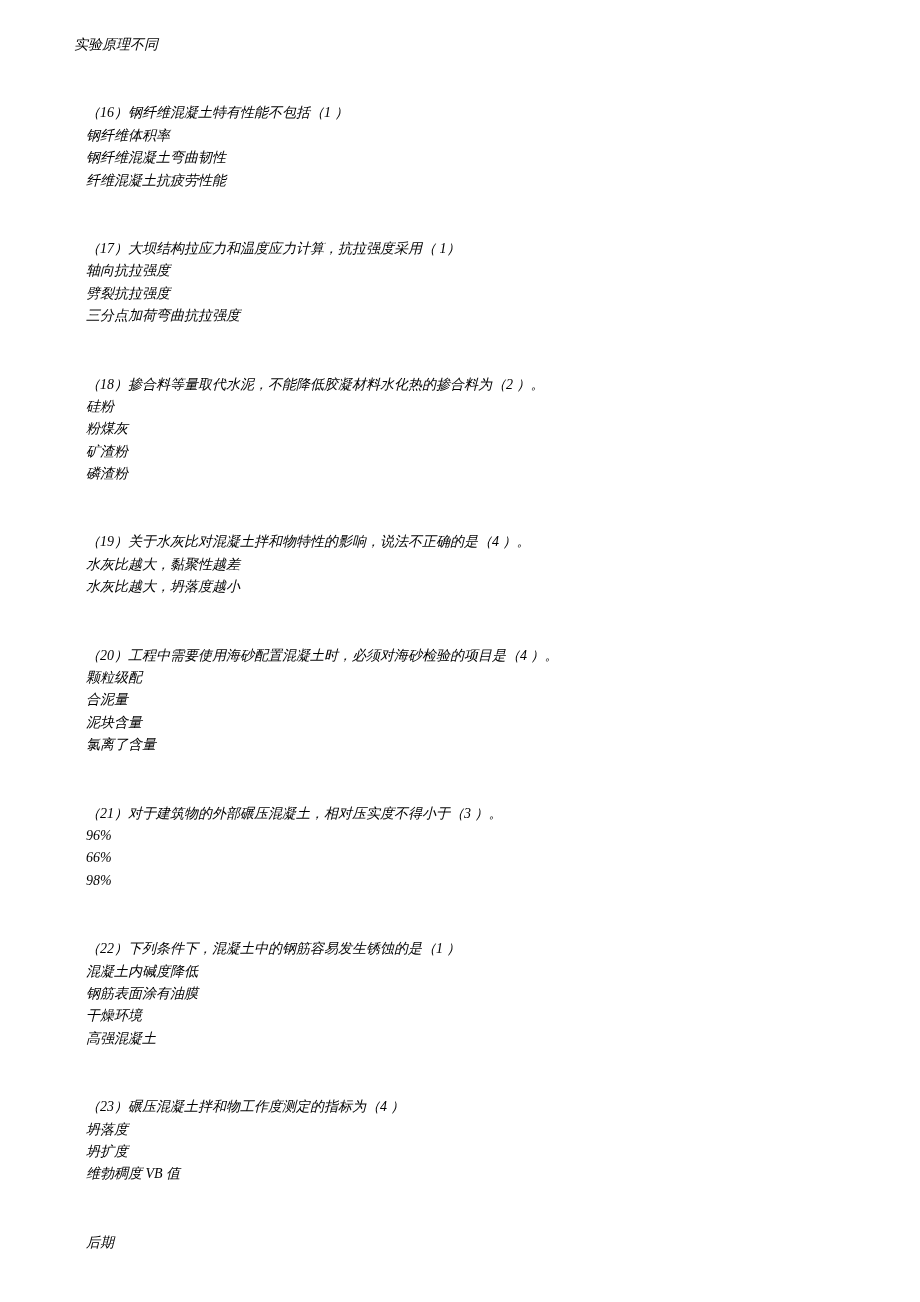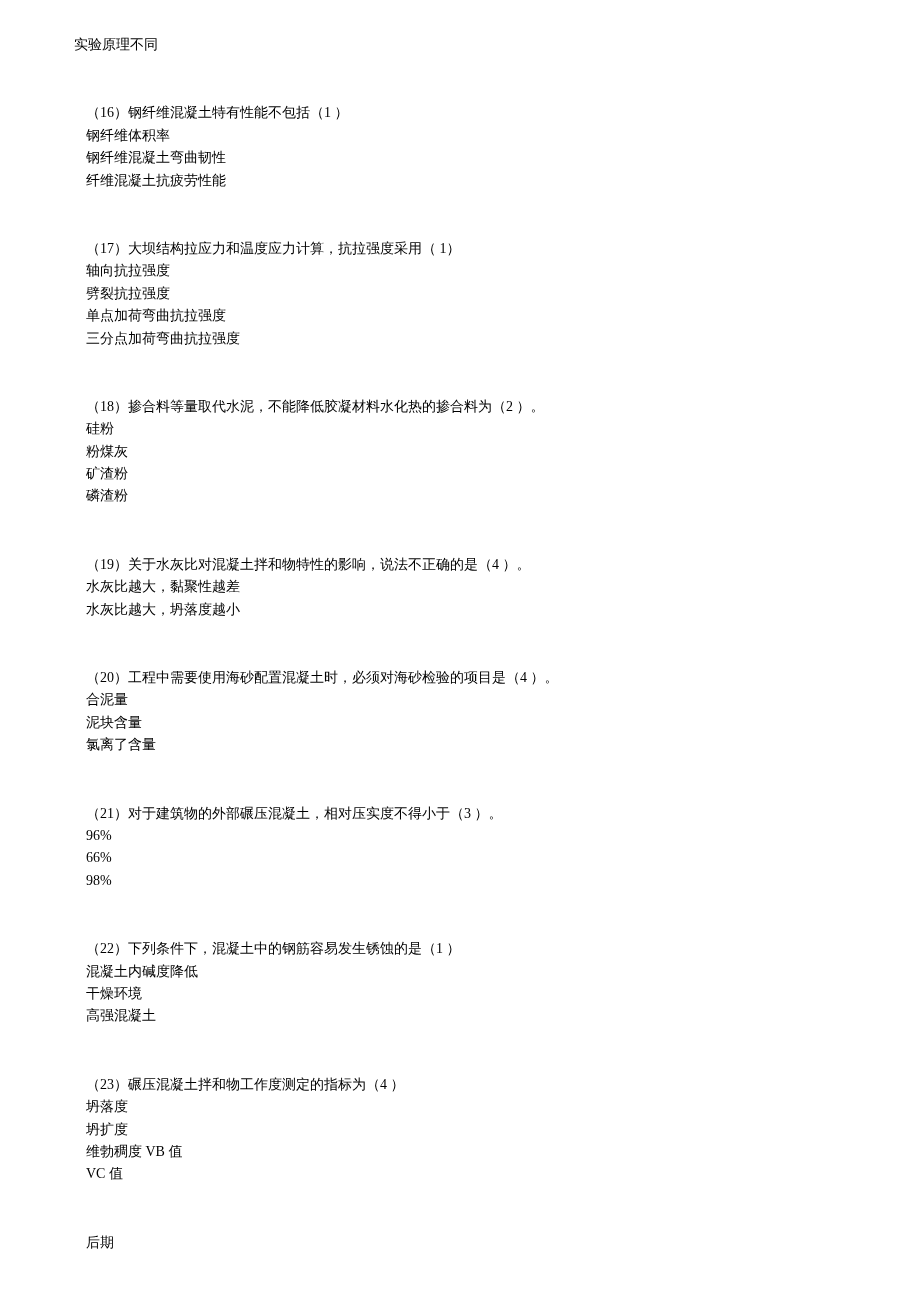--- a/index.html
+++ b/index.html
@@ -5,65 +5,65 @@
   * { margin: 12px; padding: 0; box-sizing: border-box; }
   body {
     font-family: "SimSun", "宋体", serif;
     font-size: 14px;
     line-height: 1.6;
     color: #000;
     background: #fff;
     padding: 10px 50px;
     width: 920px;
   }
-  .line { margin: 0; }
+  .line { margin: 0; font-style: italic; }
   .spacer { height: 22px; }
 </style>
 </head>
 <body>
 
 <p class="line">实验原理不同</p>
 <div class="spacer"></div>
 <div id="container">
     <p class="line">（16）钢纤维混凝土特有性能不包括（1 ）</p>
     <p class="line">钢纤维体积率</p>
     <p class="line">钢纤维混凝土弯曲韧性</p>
     <p class="line">纤维混凝土抗疲劳性能</p>
     <div class="spacer"></div>
     <p class="line">（17）大坝结构拉应力和温度应力计算，抗拉强度采用（ 1）</p>
     <p class="line">轴向抗拉强度</p>
     <p class="line">劈裂抗拉强度</p>
-    <p class="line">单点加荷弯曲抗拉强度</p>
     <p class="line">三分点加荷弯曲抗拉强度</p>
     <div class="spacer"></div>
     <p class="line">（18）掺合料等量取代水泥，不能降低胶凝材料水化热的掺合料为（2 ）。</p>
     <p class="line">硅粉</p>
     <p class="line">粉煤灰</p>
     <p class="line">矿渣粉</p>
     <p class="line">磷渣粉</p>
     <div class="spacer"></div>
     <p class="line">（19）关于水灰比对混凝土拌和物特性的影响，说法不正确的是（4 ）。</p>
     <p class="line">水灰比越大，黏聚性越差</p>
     <p class="line">水灰比越大，坍落度越小</p>
     <div class="spacer"></div>
     <p class="line">（20）工程中需要使用海砂配置混凝土时，必须对海砂检验的项目是（4 ）。</p>
+    <p class="line">颗粒级配</p>
     <p class="line">合泥量</p>
     <p class="line">泥块含量</p>
     <p class="line">氯离了含量</p>
     <div class="spacer"></div>
     <p class="line">（21）对于建筑物的外部碾压混凝土，相对压实度不得小于（3 ）。</p>
     <p class="line">96%</p>
     <p class="line">66%</p>
     <p class="line">98%</p>
     <div class="spacer"></div>
     <p class="line">（22）下列条件下，混凝土中的钢筋容易发生锈蚀的是（1 ）</p>
     <p class="line">混凝土内碱度降低</p>
+    <p class="line">钢筋表面涂有油膜</p>
     <p class="line">干燥环境</p>
     <p class="line">高强混凝土</p>
     <div class="spacer"></div>
     <p class="line">（23）碾压混凝土拌和物工作度测定的指标为（4 ）</p>
     <p class="line">坍落度</p>
     <p class="line">坍扩度</p>
     <p class="line">维勃稠度 VB 值</p>
-    <p class="line">VC 值</p>
     <div class="spacer"></div>
     <p class="line">后期</p>
   </div>
 
 </body></html>

